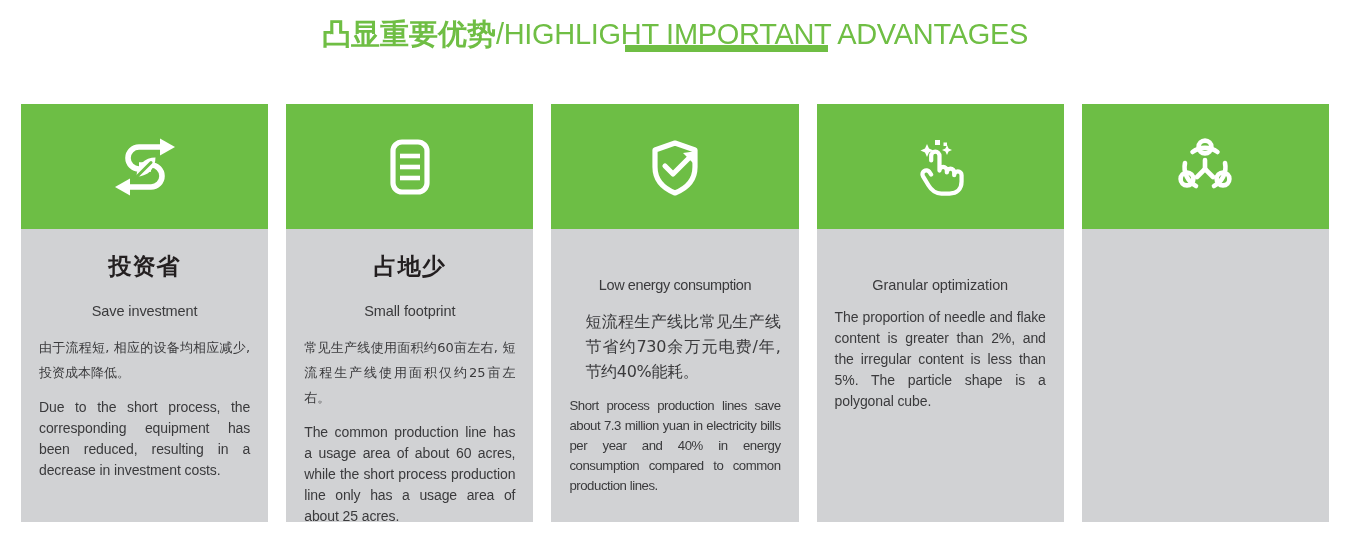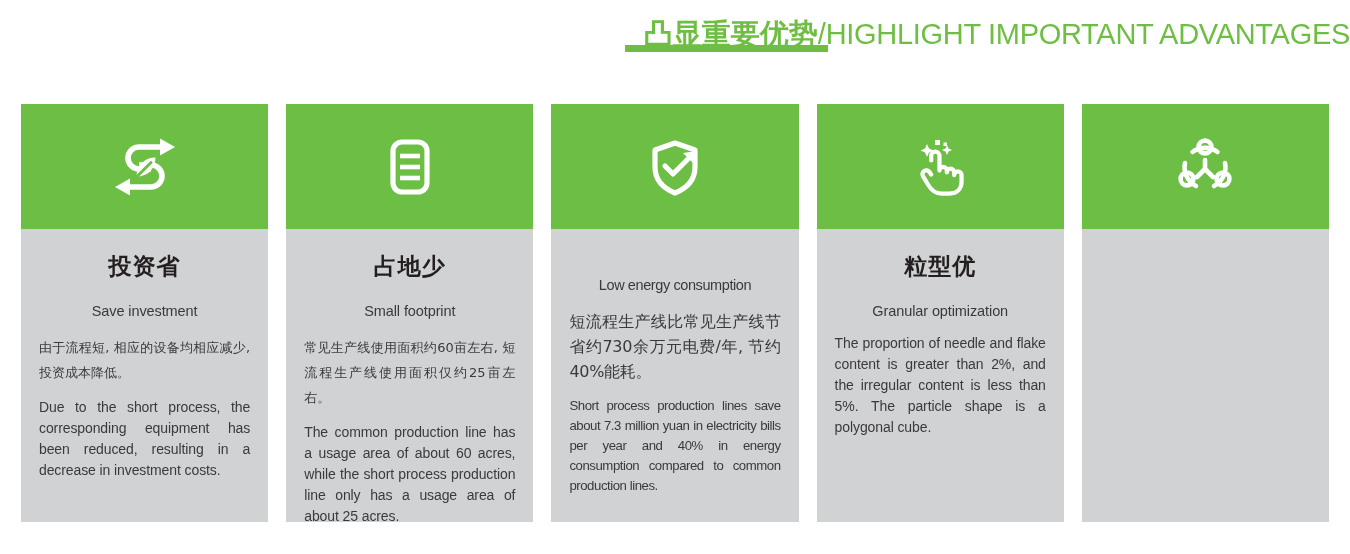--- a/index.html
+++ b/index.html
@@ -16,21 +16,21 @@
     height: 554px;
     background: #ffffff;
   }
 
   
   .header {
     position: absolute;
     top: 16px;
     left: 0;
     width: 1350px;
-    text-align: right;
+    text-align: center;
   }
   .header-title {
     font-size: 29px;
     line-height: 36px;
     color: #6FBE44;
     letter-spacing: 0.2px;
     white-space: nowrap;
     font-weight: 400;
   }
   .header-title .cn {
@@ -122,20 +122,21 @@
   }
   
   .card.narrow .card-desc-en {
     font-size: 13.2px;
     line-height: 20px;
     letter-spacing: -0.45px;
   }
   .card.narrow .card-desc-cn {
     font-size: 16px;
     letter-spacing: -0.3px;
+    margin-left: 16px;
   }
   .card.narrow .card-title-en { letter-spacing: -0.4px; }
 </style>
 </head>
 <body>
 
 <div class="page">
 
   <div class="header">
     <div class="header-title">
@@ -213,21 +214,20 @@
           <path d="M31 30 v-5 a4.5 4.5 0 0 1 9 0 v16
                    a4 4 0 0 1 8 0 v2
                    a4 4 0 0 1 8 0 v3
                    a4 4 0 0 1 8 0 v7
                    c0 8 -5 13 -13 13
                    h-9 c-7 0 -11 -4 -14 -9
                    l-6 -10 a4.2 4.2 0 0 1 7 -4.6 l2 3" fill="none" stroke="#ffffff" stroke-width="4.6" stroke-linejoin="round" stroke-linecap="round" transform="translate(-3,2) scale(0.92) translate(4,2)"></path>
         </svg>
       </div>
       <div class="card-body">
-        <div class="card-title-cn">粒型优</div>
         <div class="card-title-en">Granular optimization</div>
         <div class="card-desc-en">The proportion of needle and flake content is greater than 2%, and the irregular content is less than 5%. The particle shape is a polygonal cube.</div>
       </div>
     </div>
 
     <div class="card narrow">
       <div class="card-icon-band">
         <svg width="76" height="76" viewBox="0 0 76 76" aria-hidden="true">
           <g fill="none" stroke="#ffffff" stroke-width="4.6" stroke-linecap="round">
             <path d="M25.5 23 A21 21 0 0 1 50.5 23"></path>

